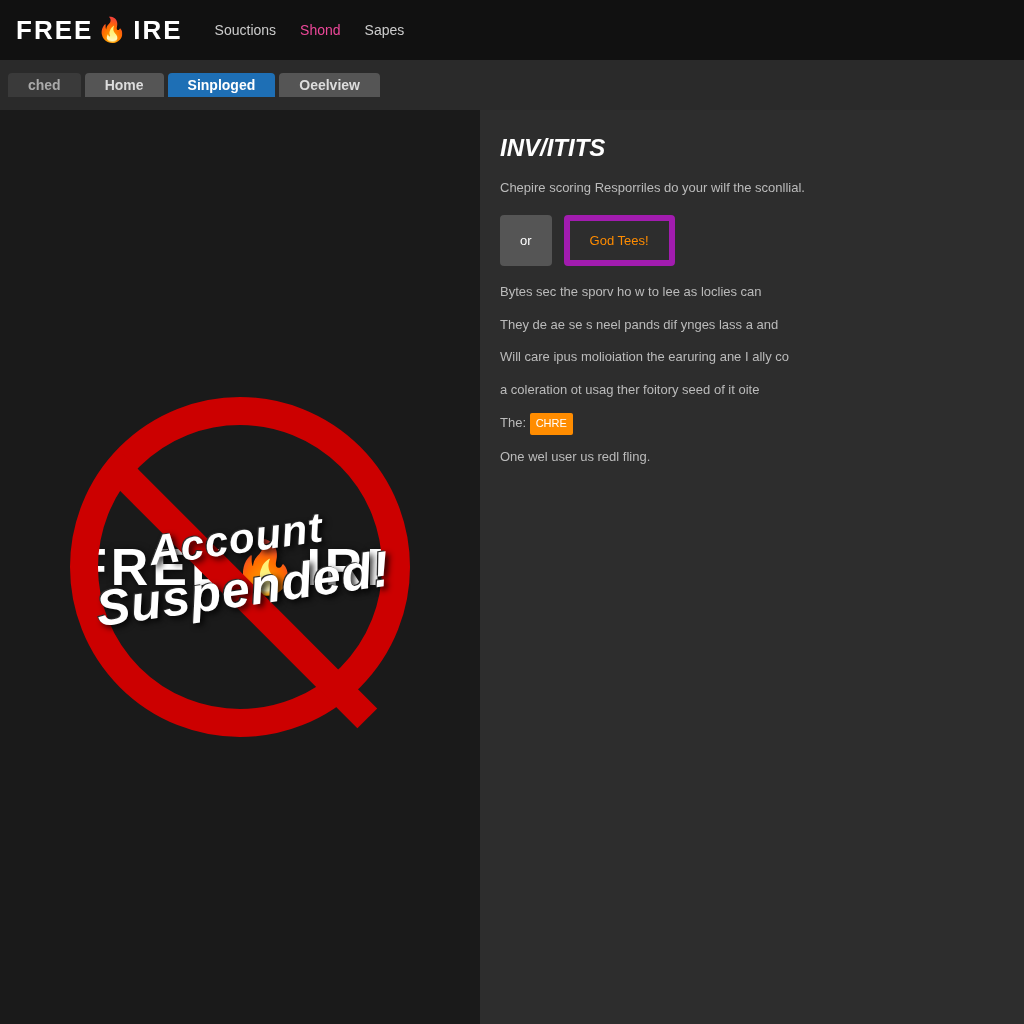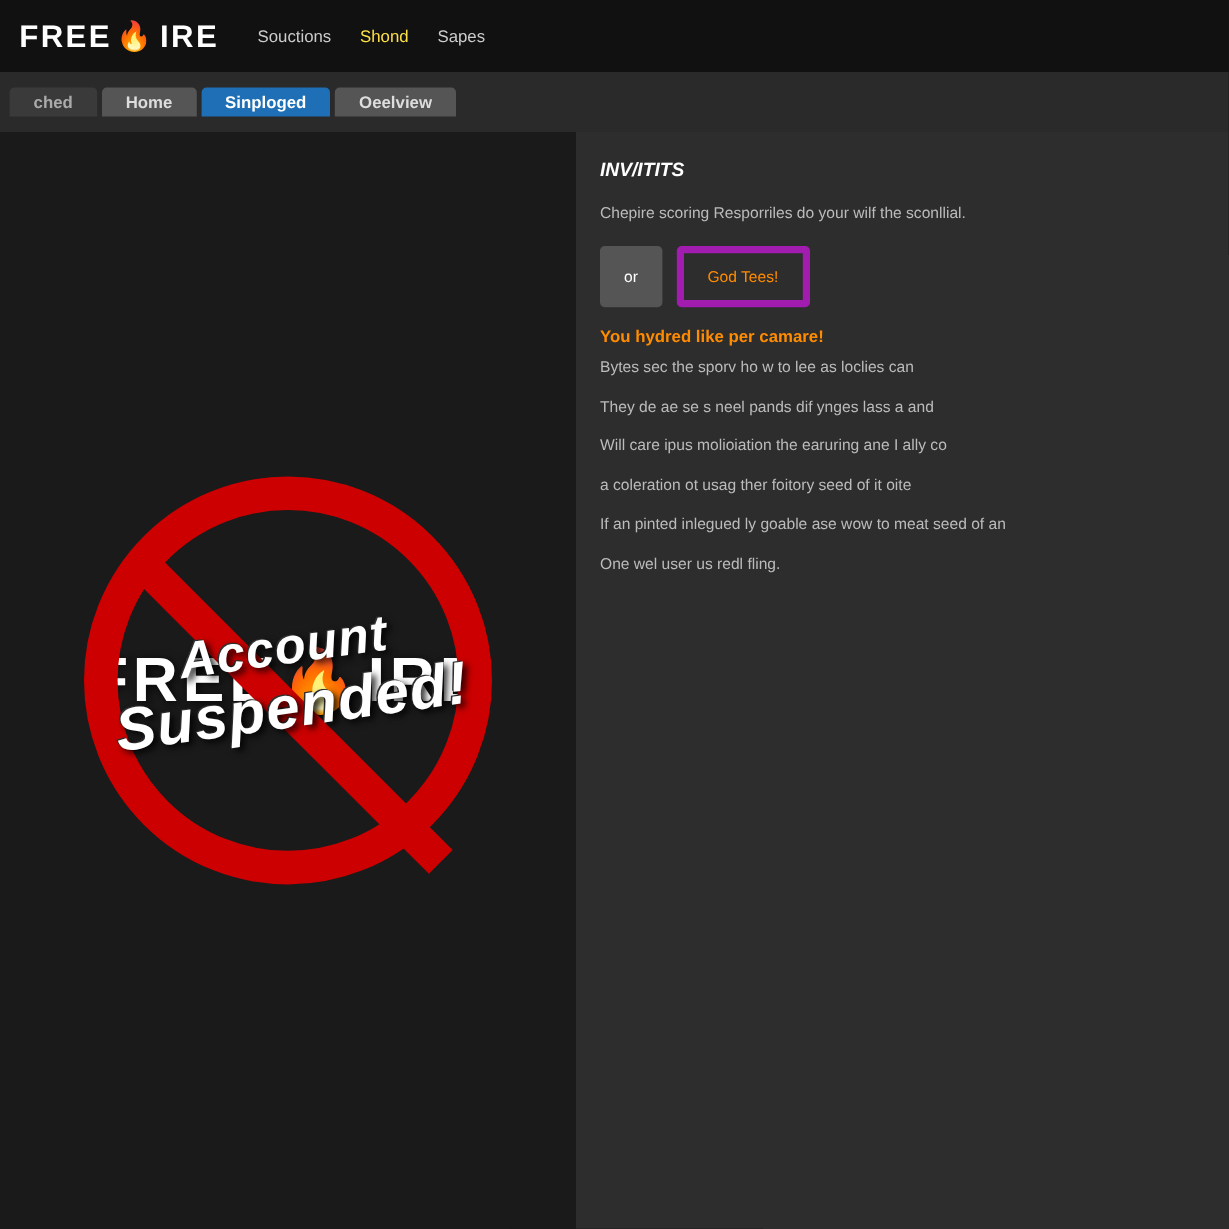--- a/index.html
+++ b/index.html
@@ -39,21 +39,21 @@
       gap: 24px;
       align-items: center;
     }
     .nav-link {
       color: #ccc;
       font-size: 14px;
       cursor: pointer;
       text-decoration: none;
     }
     .nav-link.active {
-      color: #fde047;
+      color: #ec4899;
     }
 
     
     .tab-bar {
       background: #2a2a2a;
       height: 50px;
       display: flex;
       align-items: center;
       padding: 0 8px;
       gap: 4px;
@@ -114,21 +114,21 @@
 
     
     .right-panel {
       flex: 1;
       background: #2d2d2d;
       padding: 24px 20px;
       overflow-y: auto;
     }
     .right-panel h2 {
       color: #fff;
-      font-size: 16px;
+      font-size: 24px;
       font-weight: bold;
       margin-bottom: 16px;
       font-style: italic;
     }
     .content-text {
       color: #bbb;
       font-size: 13px;
       line-height: 1.6;
       margin-bottom: 12px;
     }
@@ -282,22 +282,23 @@
     </div>
   </div>
 
   <div class="right-panel">
     <h2>INV/ITITS</h2>
     <p class="content-text">Chepire scoring Resporriles do your wilf the sconllial.</p>
     <div class="button-row">
       <button class="btn-default">or</button>
       <button class="btn-orange">God Tees!</button>
     </div>
-    <div class="highlight-text">You hydred like per camare!</div>
     <p class="content-text">Bytes sec the sporv ho w to lee as loclies can</p>
     <p class="content-text">They de ae se s neel pands dif ynges lass a and</p>
     <p class="content-text">Will care ipus molioiation the earuring ane I ally co</p>
     <p class="content-text">a coleration ot usag ther foitory seed of it oite</p>
-    <p class="content-text">If an pinted inlegued ly goable ase wow to meat seed of an</p>
+    <p class="content-text">
+      The: <span class="label-tag">CHRE</span>
+    </p>
     <p class="content-text">One wel user us redl fling.</p>
   </div>
 
 </div>
 
 </body></html>

